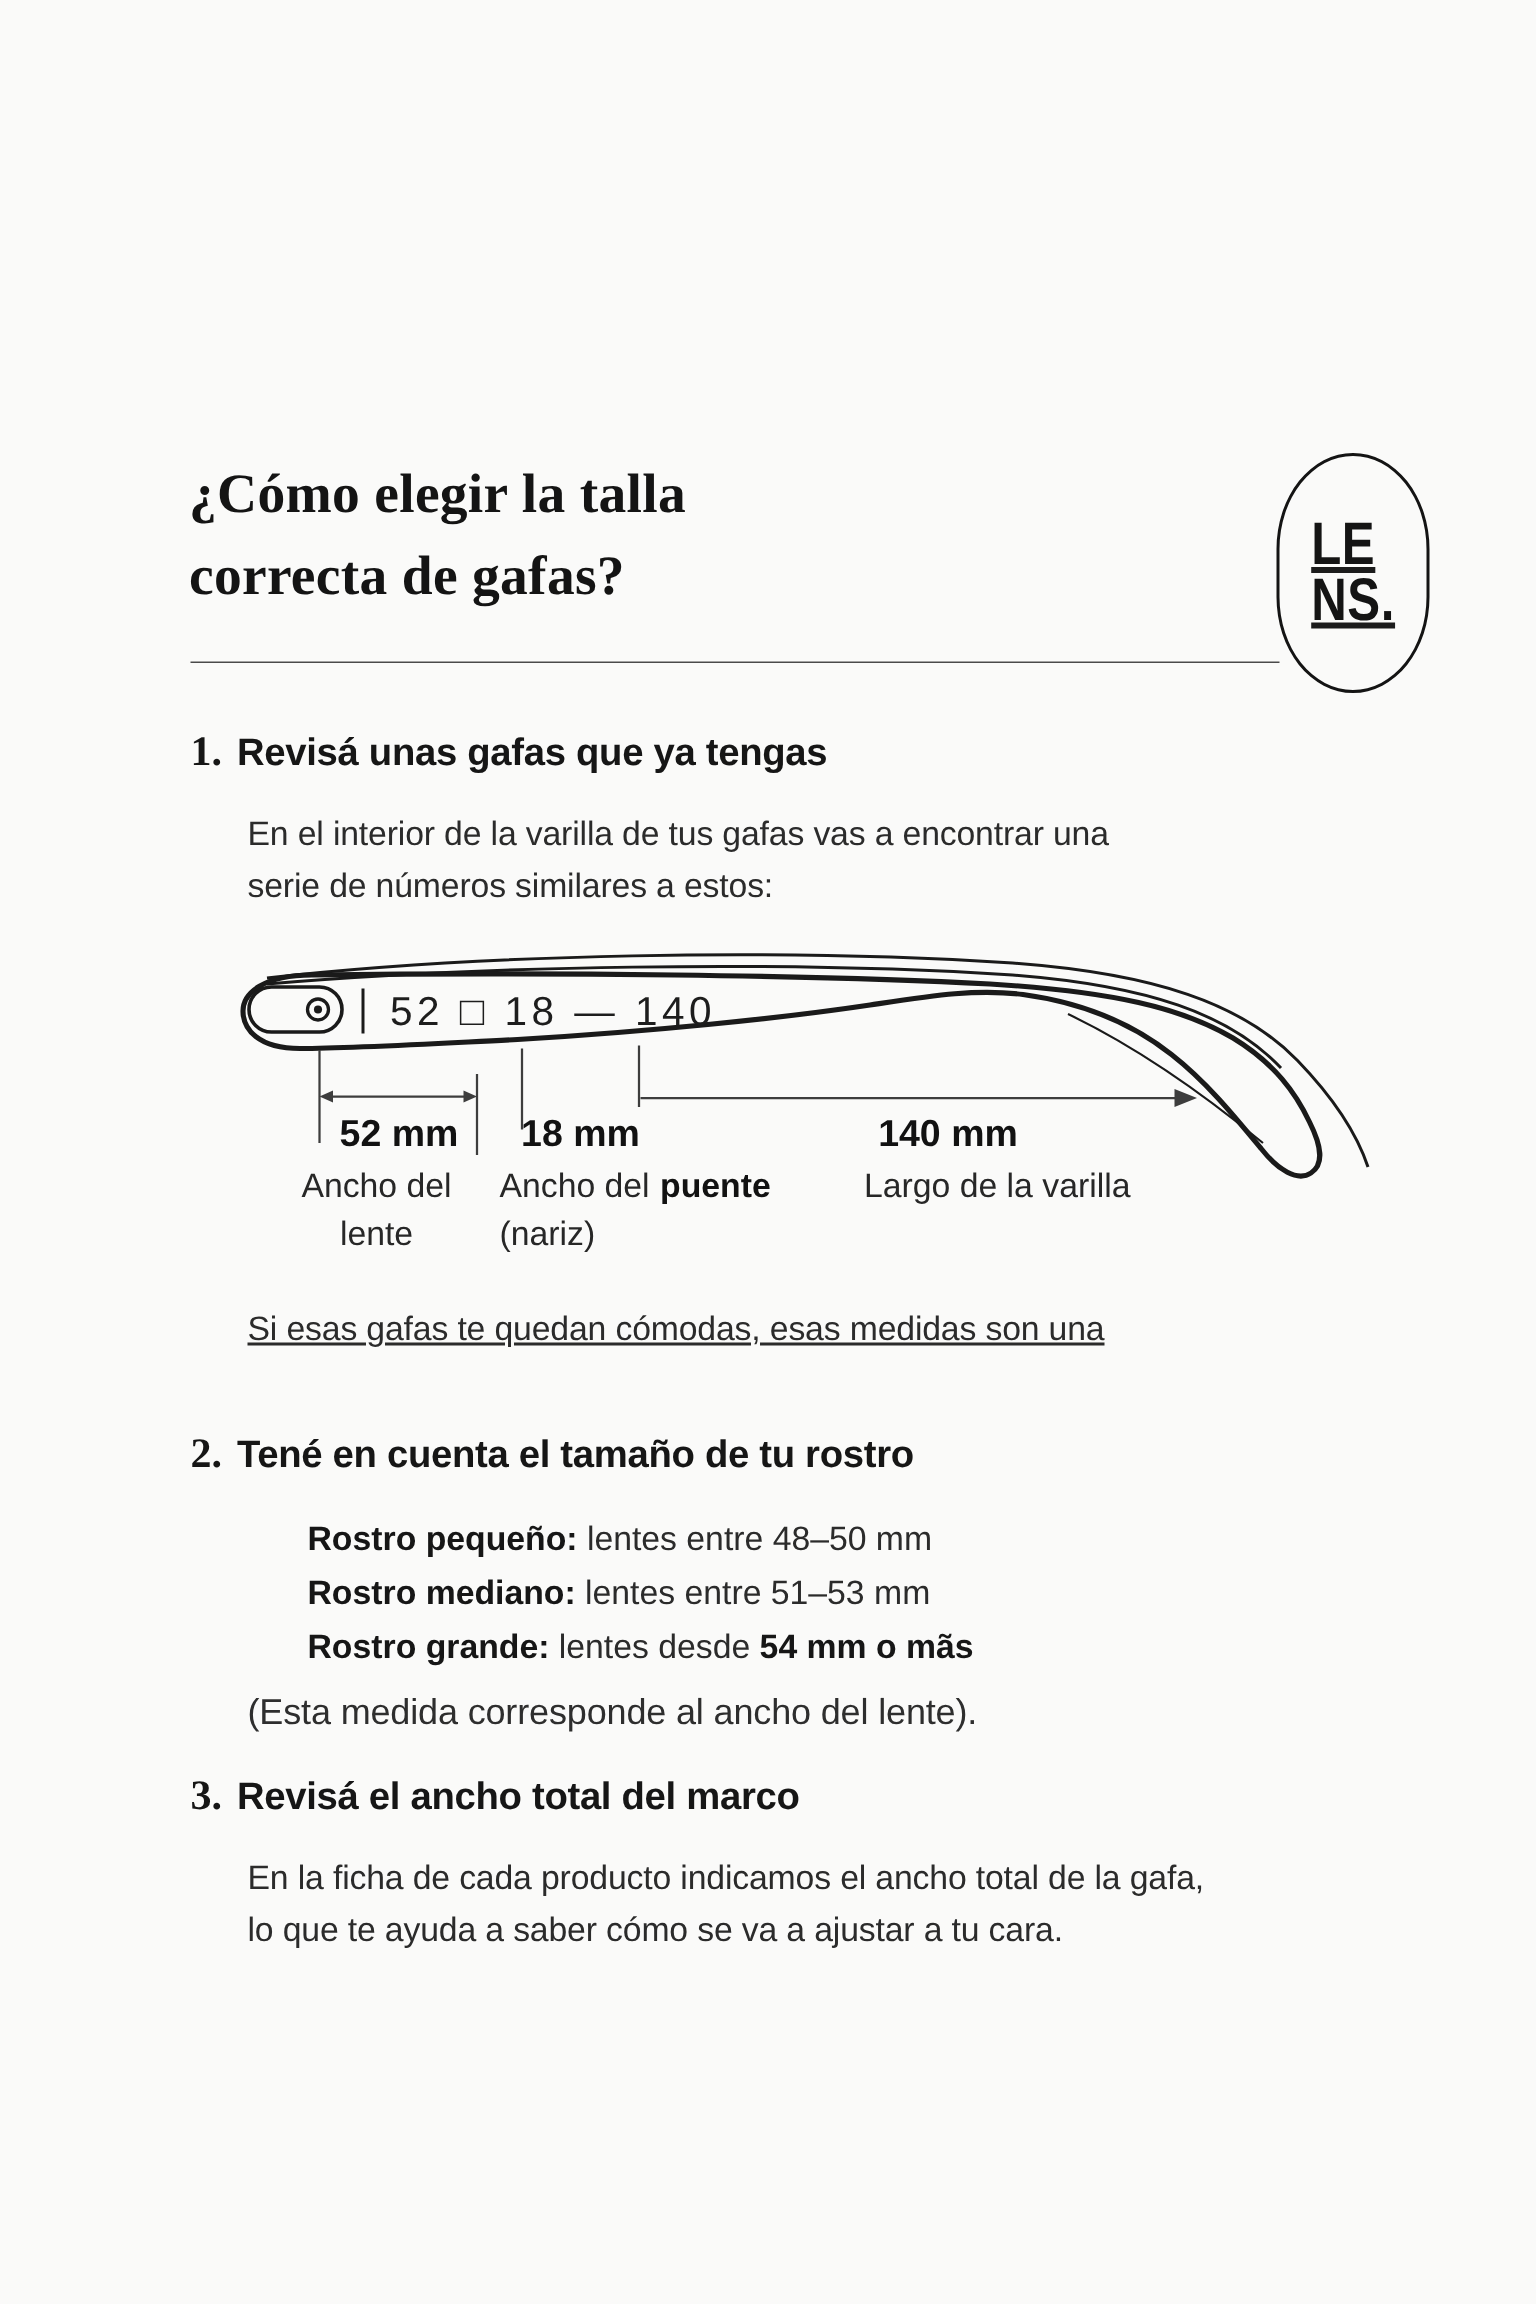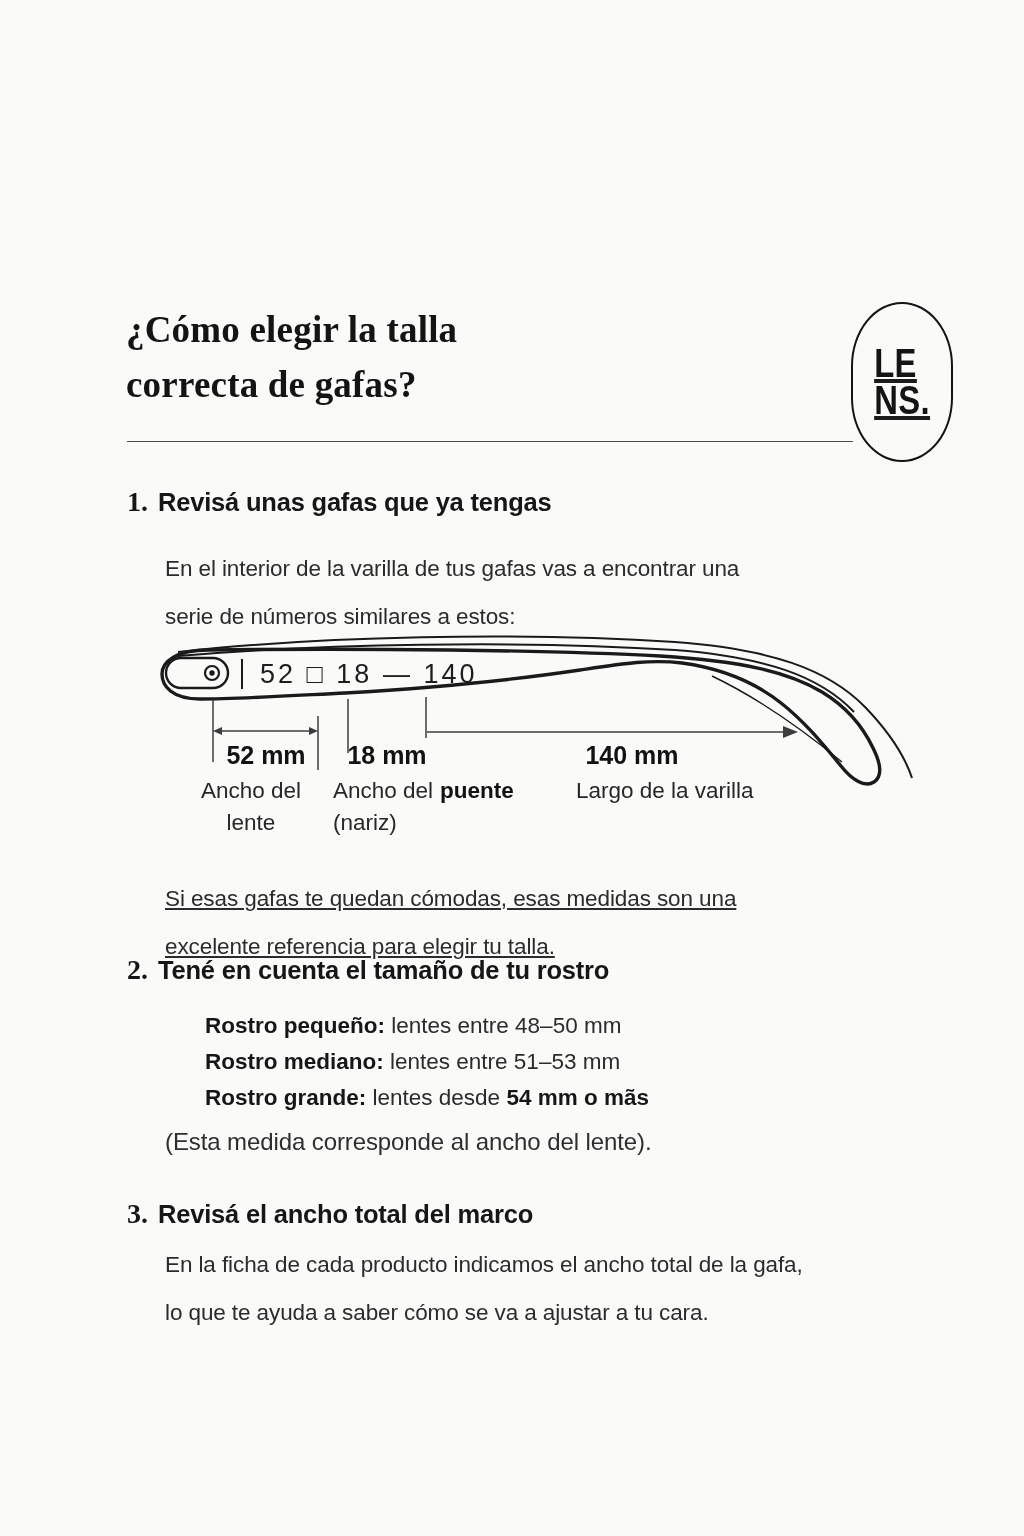--- a/index.html
+++ b/index.html
@@ -18,21 +18,21 @@
              transform:scaleX(.82);color:#141414;text-align:left;}
 
   
   .heading{left:127px;font-size:25.5px;line-height:32px;white-space:nowrap;}
   .heading .num{font-family:"Liberation Serif",serif;font-weight:bold;font-size:28px;
                 margin-right:10px;color:#161616;}
   .heading .htxt{font-weight:bold;letter-spacing:-.2px;color:#161616;}
 
   
   .para{left:165px;font-size:22.5px;line-height:35px;color:#2b2b2b;letter-spacing:-.1px;}
-  .para span{display:block;white-space:nowrap;margin-top:13px;}
+  .para span{display:block;white-space:nowrap;}
 
   
   .facelist{left:165px;font-size:22.5px;line-height:36px;color:#2b2b2b;}
   .facelist .row{white-space:nowrap;margin-left:40px;}
   .facelist .b{font-weight:bold;color:#161616;}
   .smallnote{left:165px;font-size:24px;color:#2e2e2e;letter-spacing:-.1px;white-space:nowrap;}
 
   
   .diagram{left:120px;top:612px;width:850px;height:250px;}
   svg text{font-family:"Liberation Sans",sans-serif;}
@@ -107,21 +107,20 @@
 
     <text x="131" y="186" text-anchor="middle" class="sv-lbl">Ancho del</text>
     <text x="131" y="218" text-anchor="middle" class="sv-lbl">lente</text>
     <text x="213" y="186" class="sv-lbl"><tspan>Ancho del</tspan><tspan dx="7" font-weight="bold" fill="#121212">puente</tspan></text>
     <text x="213" y="218" class="sv-lbl">(nariz)</text>
     <text x="456" y="186" class="sv-lbl">Largo de la varilla</text>
   </svg>
 
   <div class="abs para" style="top:868px;text-decoration:underline;">
     <span>Si esas gafas te quedan cómodas, esas medidas son una</span>
-    <span>excelente referencia para elegir tu talla.</span>
   </div>
 
   <div class="abs heading" style="top:954px;">
     <span class="num">2.</span><span class="htxt">Tené en cuenta el tamaño de tu rostro</span>
   </div>
 
   <div class="abs facelist" style="top:1008px;">
     <div class="row">
       <span class="b">Rostro pequeño:</span>
       <span>lentes entre 48–50 mm</span>
@@ -134,21 +133,21 @@
     </div>
     <div class="row">
       <span class="b">Rostro grande:</span>
       <span>lentes desde</span>
       <span class="b">54 mm o mãs</span>
     </div>
   </div>
 
   <div class="abs smallnote" style="top:1128px;">(Esta medida corresponde al ancho del lente).</div>
 
-  <div class="abs heading" style="top:1182px;margin-top:16px;">
+  <div class="abs heading" style="top:1182px;">
     <span class="num">3.</span><span class="htxt">Revisá el ancho total del marco</span>
   </div>
 
   <div class="abs para" style="top:1234px;">
     <span>En la ficha de cada producto indicamos el ancho total de la gafa,</span>
     <span>lo que te ayuda a saber cómo se va a ajustar a tu cara.</span>
   </div>
 
 </div>
 

